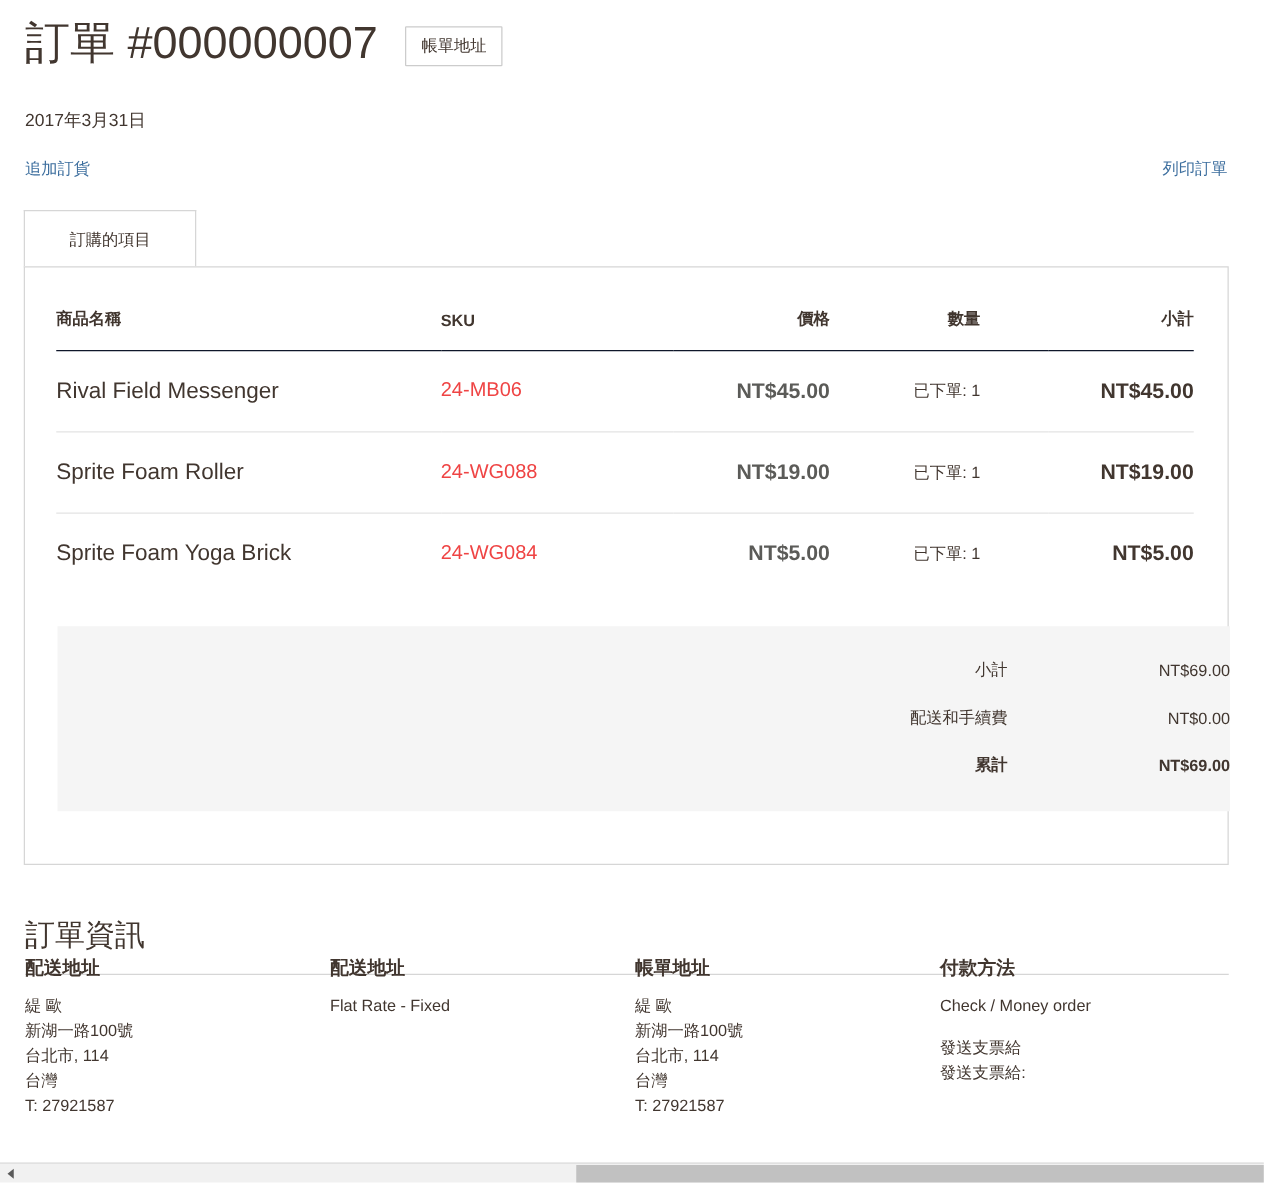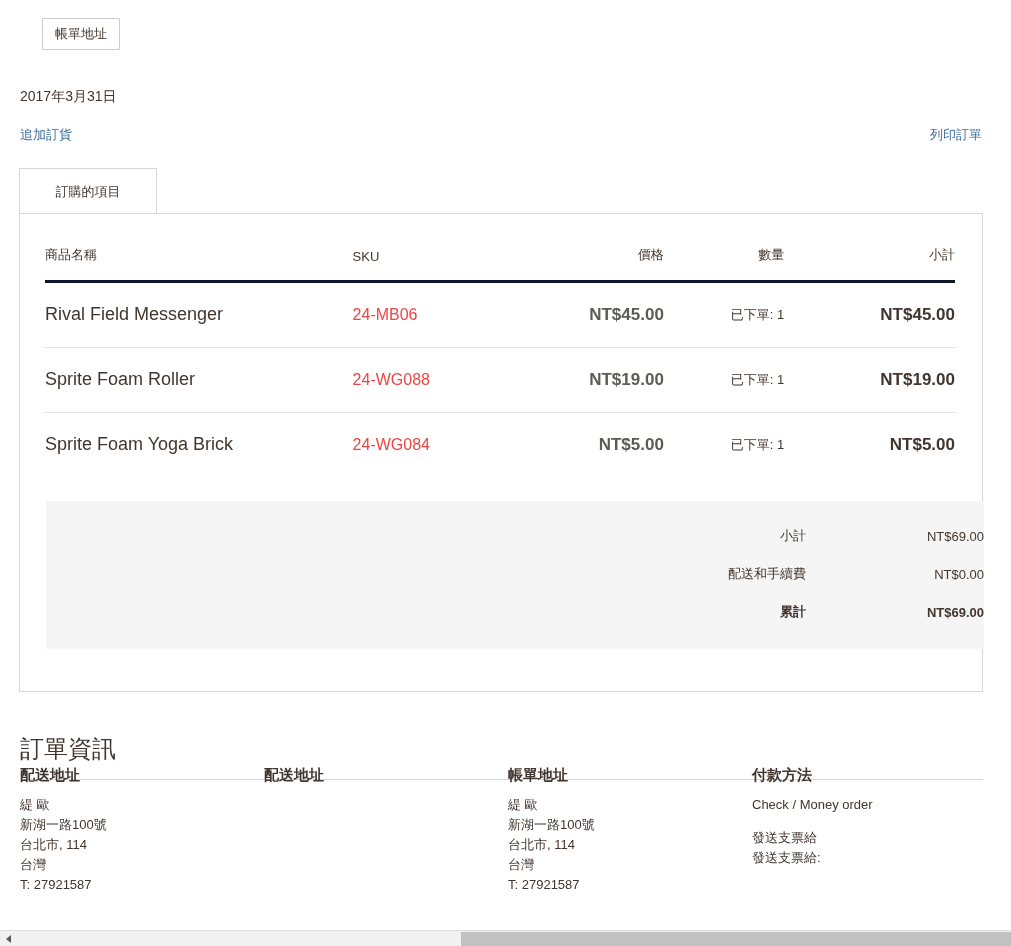--- a/index.html
+++ b/index.html
@@ -118,24 +118,24 @@
   
   .items-table {
     position: absolute;
     left: 25px;
     top: 32px;
     width: 910px;
     border-collapse: collapse;
   }
   .items-table th {
     font-size: 13px;
-    font-weight: normal;
+    font-weight: bold;
     color: #41362f;
     padding: 0 0 16px 0;
-    border-bottom: 3px solid #0f172a;
+    border-bottom: 1px solid #0f172a;
     vertical-align: bottom;
     white-space: nowrap;
   }
   .items-table td {
     padding: 21px 0 22px 0;
     border-bottom: 1px solid #e3e3e3;
     vertical-align: middle;
     font-size: 13px;
     color: #41362f;
   }
@@ -260,20 +260,21 @@
     background: #c1c1c1;
     cursor: pointer;
   }
 </style>
 </head>
 <body>
 
 <div class="page">
 
   <div class="page-header">
+    <div class="page-title">訂單 #000000007</div>
     <div class="status-badge">帳單地址</div>
   </div>
 
   <div class="order-date">2017年3月31日</div>
 
   <div class="link-row">
     <a class="action-link link-left">追加訂貨</a>
     <a class="action-link link-right">列印訂單</a>
   </div>
 
@@ -348,20 +349,21 @@
       <div class="info-col-head">配送地址</div>
       <div class="info-line">緹 歐</div>
       <div class="info-line">新湖一路100號</div>
       <div class="info-line">台北市, 114</div>
       <div class="info-line">台灣</div>
       <div class="info-line">T: 27921587</div>
     </div>
 
     <div class="info-col">
       <div class="info-col-head">配送地址</div>
+      <div class="info-line">Flat Rate - Fixed</div>
     </div>
 
     <div class="info-col">
       <div class="info-col-head">帳單地址</div>
       <div class="info-line">緹 歐</div>
       <div class="info-line">新湖一路100號</div>
       <div class="info-line">台北市, 114</div>
       <div class="info-line">台灣</div>
       <div class="info-line">T: 27921587</div>
     </div>

